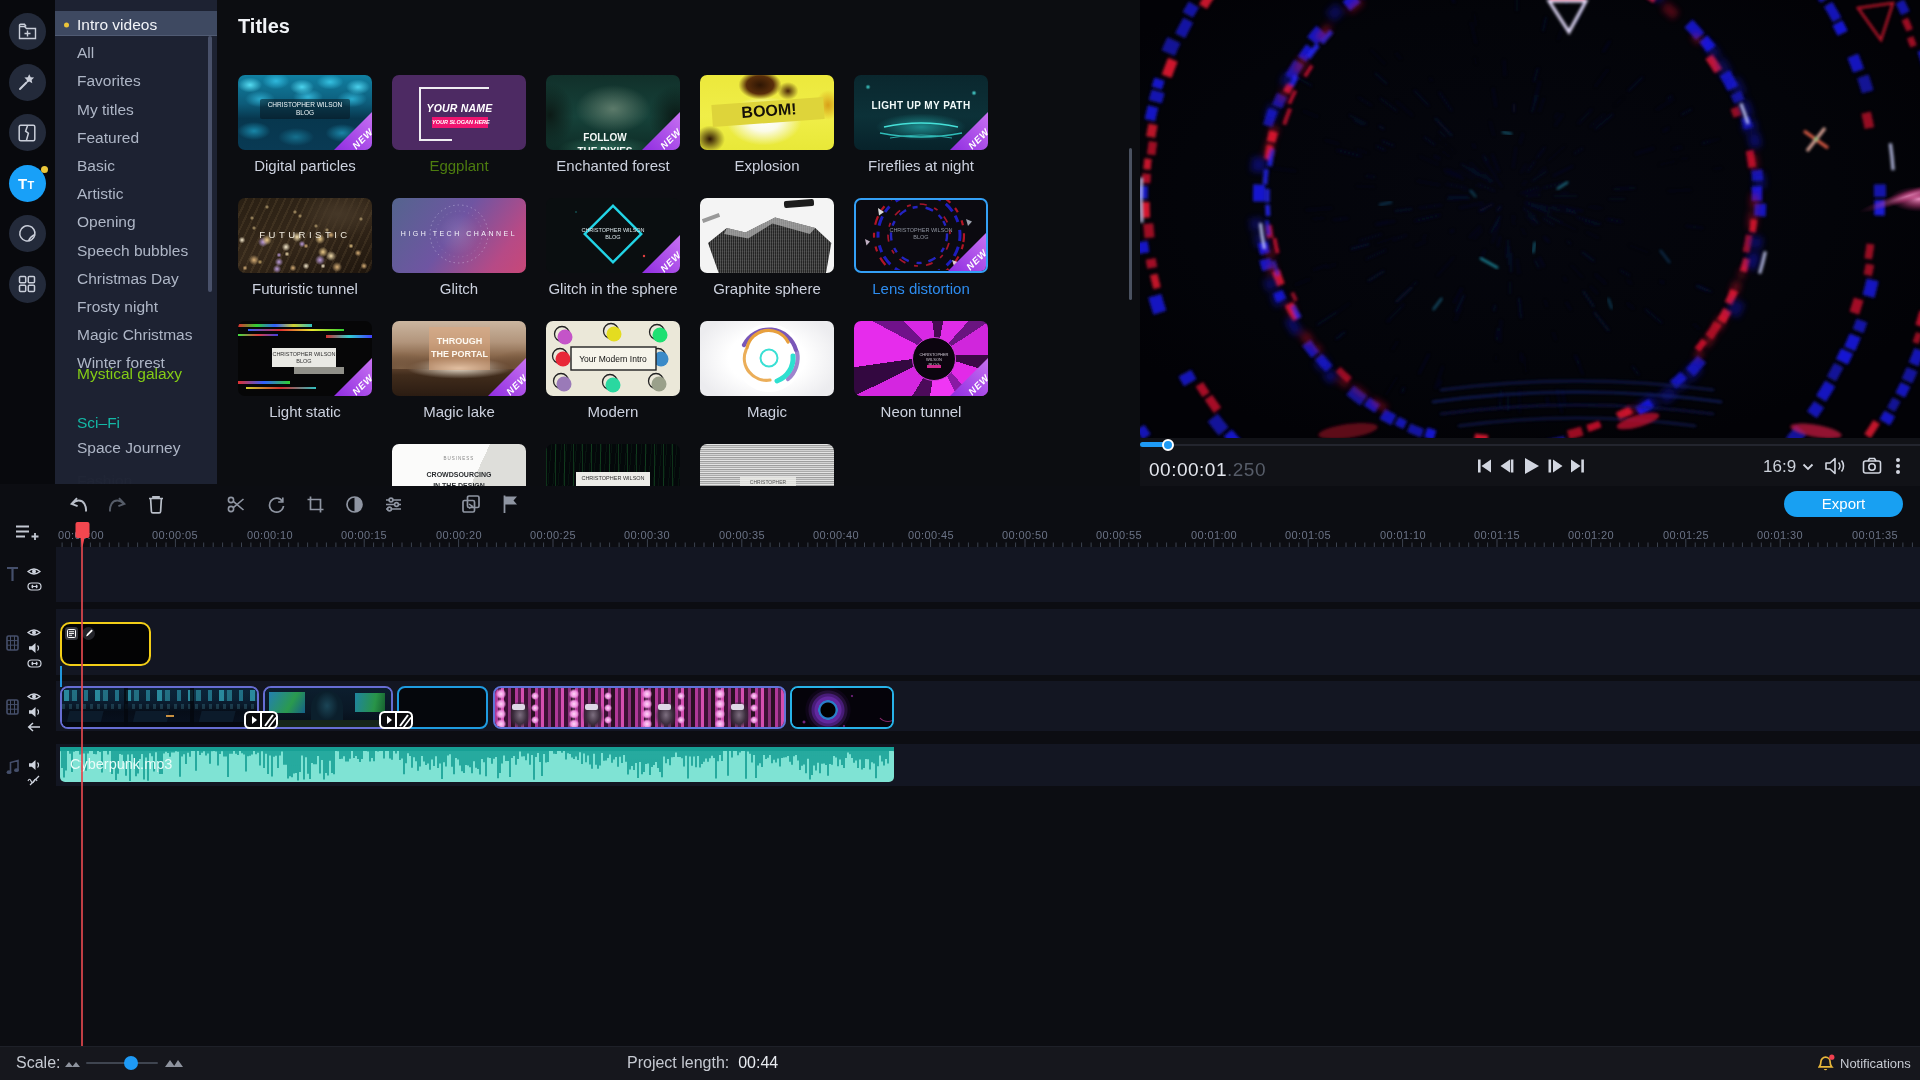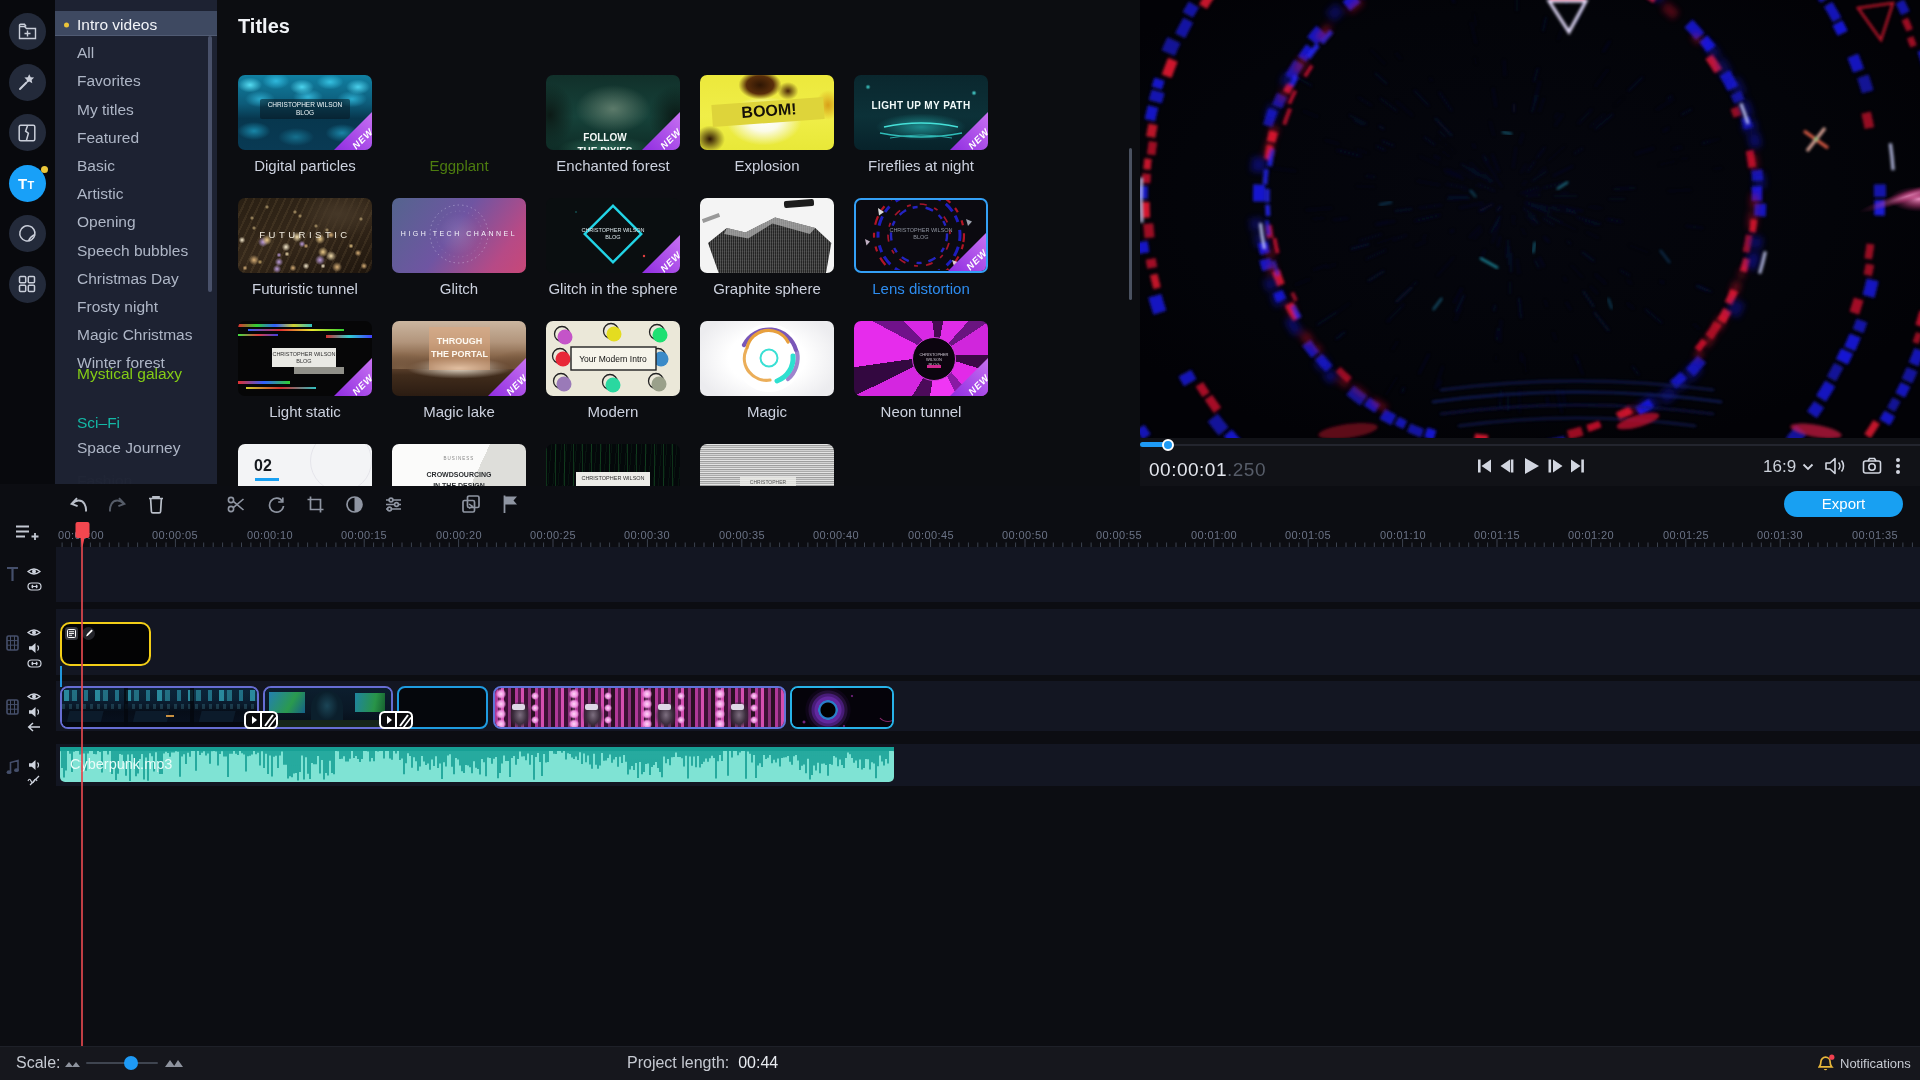--- a/index.html
+++ b/index.html
@@ -118,20 +118,27 @@
 radial-gradient(22px 12px at 16px 56px,#1886a8 0%,rgba(16,80,104,0) 75%),
 radial-gradient(24px 12px at 58px 62px,#15708e 0%,rgba(16,80,104,0) 75%),
 radial-gradient(22px 12px at 104px 58px,#1a84a6 0%,rgba(16,80,104,0) 75%),
 radial-gradient(20px 10px at 128px 66px,#14688a 0%,rgba(16,80,104,0) 75%),
 linear-gradient(180deg,#1180a2 0%,#0d5c7a 38%,#07374e 58%,#093a54 100%);">
 <div class="tiny" style="left:22px;top:24px;width:90px;font-size:6.5px;color:#eef6f8;background:rgba(8,18,26,.5);padding:2px 0;border-radius:2px;">CHRISTOPHER WILSON<br>BLOG</div>
         <i class="nw">
           <b>NEW</b>
         </i>
       </div>
+      <div class="th" style="left:175px;top:75px;background:#4d2a63;">
+<svg width="134" height="75" style="position:absolute;left:0;top:0">
+          <path d="M97 13 H28 V65 H60" fill="none" stroke="#efeef2" stroke-width="2"></path>
+        </svg>
+<div class="tiny" style="left:30px;top:27px;width:75px;font-size:10.5px;font-weight:700;font-style:italic;color:#fff;letter-spacing:.2px;white-space:nowrap;">YOUR NAME</div>
+<div class="tiny" style="left:40px;top:41.5px;width:56px;font-size:5.5px;font-weight:700;font-style:italic;color:#fff;background:#ef1570;padding:2px 0 2.5px;white-space:nowrap;">YOUR SLOGAN HERE</div>
+      </div>
       <div class="th" style="left:329px;top:75px;background:
 radial-gradient(50px 32px at 67px 34px,#5c7a6a 0%,rgba(40,70,60,0) 75%),
 radial-gradient(30px 40px at 4px 40px,#0c1a16 0%,rgba(10,24,20,0) 80%),
 radial-gradient(34px 40px at 130px 42px,#0a1814 0%,rgba(10,24,20,0) 80%),
 radial-gradient(60px 16px at 60px 74px,#2c6a58 0%,rgba(20,50,40,0) 80%),
 linear-gradient(180deg,#11302a 0%,#16423a 55%,#0e2c26 100%);">
 <div class="tiny" style="left:14px;top:24px;width:90px;font-size:10px;font-weight:700;color:#f4f8f6;line-height:1.35;margin-top:32px;">FOLLOW<br>THE PIXIES</div>
         <i class="nw">
           <b>NEW</b>
         </i>
@@ -274,25 +281,20 @@
 </svg>
       </div>
       <div class="th" style="left:637px;top:321px;background:
 conic-gradient(from 10deg at 62% 46%,#e02ce8 0 9%,#6a1580 9% 13%,#d026dc 13% 22%,#3c0946 22% 27%,#e22ae8 27% 36%,#8a1aa4 36% 40%,#f036f4 40% 50%,#4c0b5a 50% 56%,#d426e0 56% 65%,#330840 65% 70%,#e62cec 70% 80%,#70128a 80% 85%,#d828e4 85% 95%,#460a52 95% 100%);">
 <div style="position:absolute;left:58px;top:16px;width:44px;height:44px;border-radius:50%;background:#0c050f;border:1.5px solid #d838e0;"></div>
 <div class="tiny" style="left:64px;top:31px;width:32px;font-size:4px;color:#cfc8d4;line-height:1.3;">CHRISTOPHER WILSON<br>BLOG</div>
 <div style="position:absolute;left:73px;top:44px;width:14px;height:2.5px;background:#d02890;"></div>
         <i class="nw">
           <b>NEW</b>
         </i>
-      </div>
-      <div class="th" style="left:21px;top:444px;background:#f3f4f6;">
-<div style="position:absolute;left:72px;top:-14px;width:62px;height:62px;border-radius:50%;border:1px solid #e4e4ea;"></div>
-<div class="tiny" style="left:16px;top:12px;width:30px;font-size:16px;font-weight:700;color:#15191e;text-align:left;">02</div>
-<div style="position:absolute;left:17px;top:34px;width:24px;height:2.5px;background:#18a0f2;"></div>
       </div>
       <div class="th" style="left:175px;top:444px;background:linear-gradient(115deg,#fbfbfa 58%,#dededa 58%);">
 <div class="tiny" style="left:17px;top:12px;width:100px;font-size:4.5px;color:#888;letter-spacing:1px;">BUSINESS</div>
 <div class="tiny" style="left:17px;top:26px;width:100px;font-size:7px;font-weight:700;color:#2a2d30;line-height:1.5;">CROWDSOURCING<br>IN THE DESIGN</div>
       </div>
       <div class="th" style="left:329px;top:444px;background:#04080a;">
 <div style="position:absolute;inset:0;background:repeating-linear-gradient(90deg,rgba(36,150,62,.30) 0 1px,transparent 1px 9px),repeating-linear-gradient(95deg,rgba(24,110,46,.12) 0 1px,transparent 1px 5px);"></div>
 <div style="position:absolute;left:30px;top:28px;width:74px;height:16px;background:#ecece8;"></div>
 <div class="tiny" style="left:30px;top:31px;width:74px;font-size:5.5px;color:#333;">CHRISTOPHER WILSON</div>
       </div>

